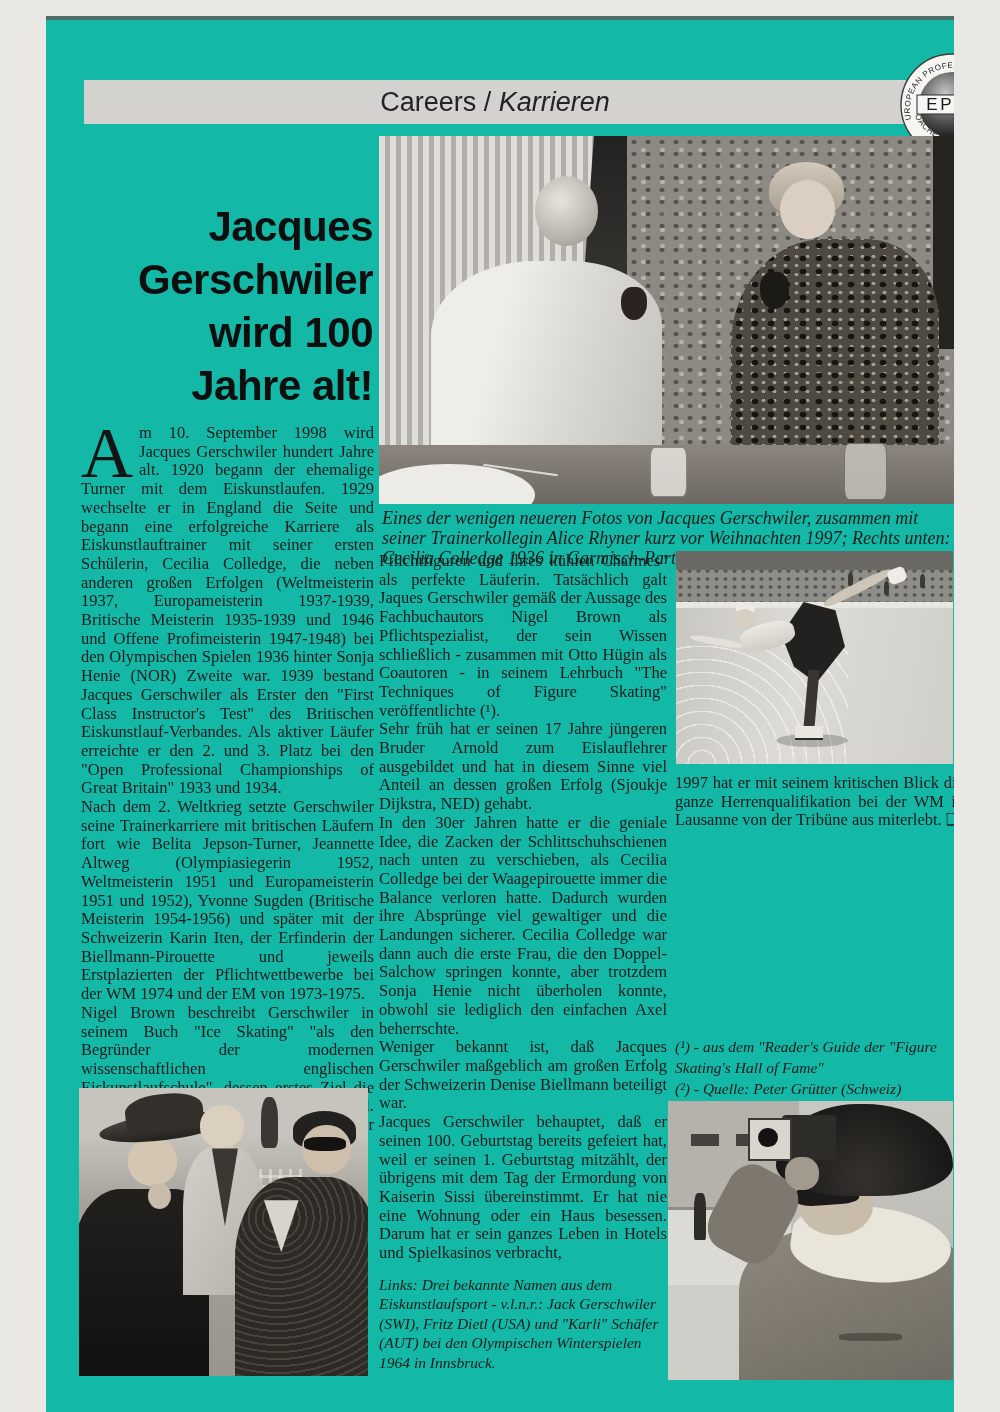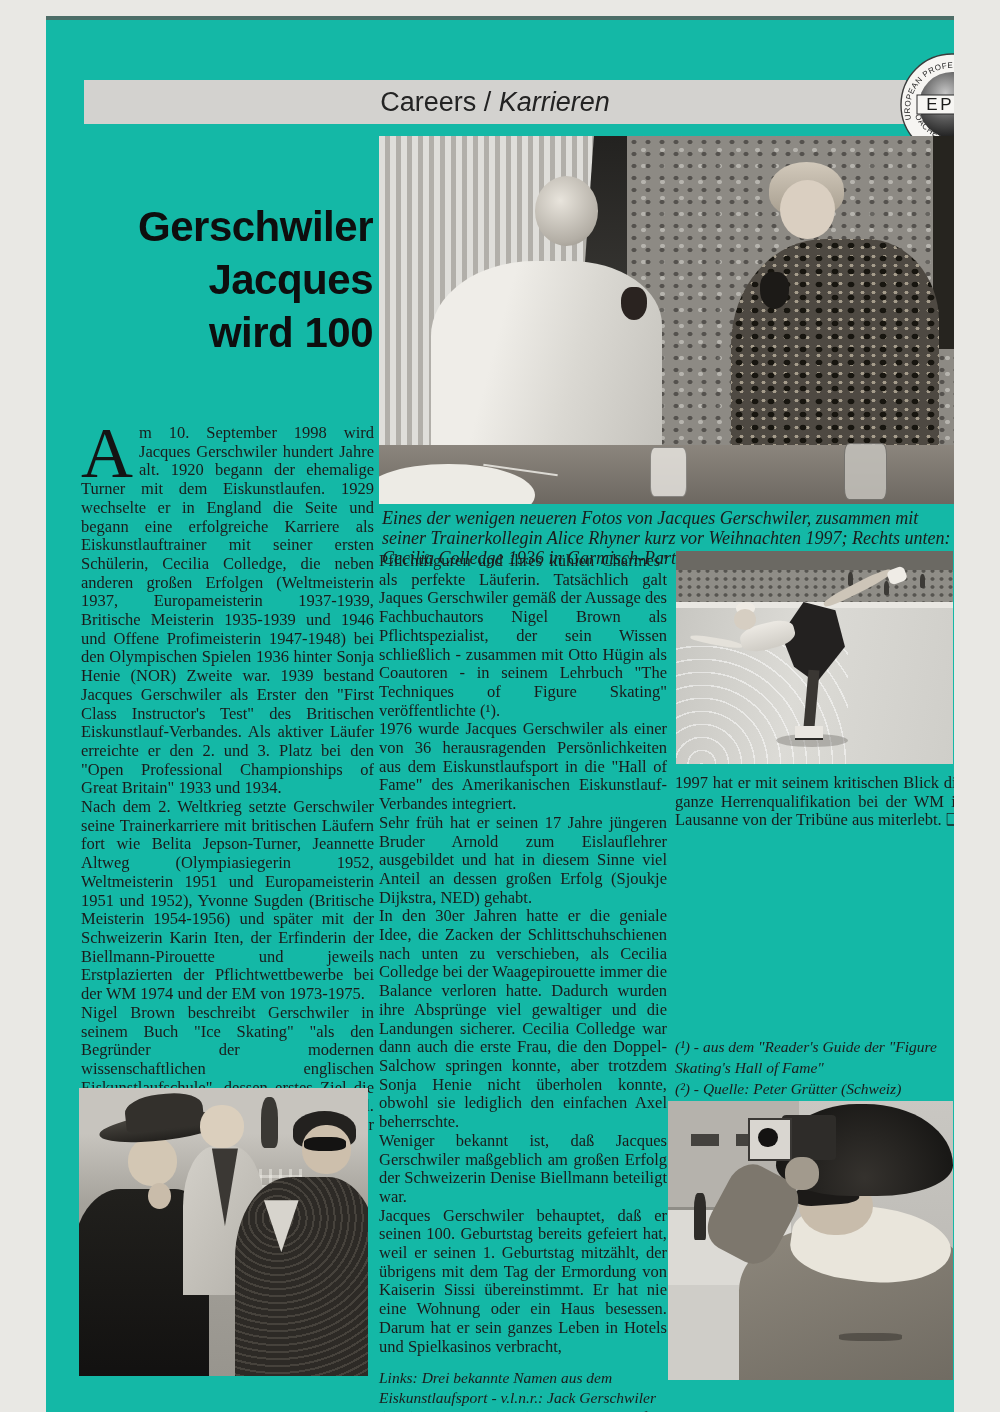--- a/index.html
+++ b/index.html
@@ -180,23 +180,24 @@
       <circle cx="53" cy="53" r="51" fill="#f6f5f2" stroke="#3c3c3c" stroke-width="1.4"></circle>
       <text class="ring-text"><textPath href="#arcT" startOffset="50%" text-anchor="middle">EUROPEAN PROFESSIONAL SKATING</textPath></text>
       <text class="ring-text"><textPath href="#arcB" startOffset="50%" text-anchor="middle">COACHES ASSOCIATION</textPath></text>
       <circle cx="53" cy="53" r="33" fill="url(#sph)"></circle>
       <rect x="18" y="43" width="70" height="19" fill="#f7f6f3" stroke="#2c2c2c" stroke-width="1"></rect>
       <text class="epsa-text" x="55" y="58" text-anchor="middle">EPSA</text>
     </svg>
   </div>
 
   <h1 class="headline">
+    <div>Jacques</div>
     <div>Gerschwiler</div>
-    <div>Jacques</div>
     <div>wird 100</div>
+    <div>Jahre alt!</div>
   </h1>
 
   <div class="ph main-photo">
     <div class="mp-curtain"></div>
     <div class="mp-drape"></div>
     <div class="mp-wall"></div>
     <div class="mp-window"></div>
     <div class="mp-man-shirt"></div>
     <div class="mp-man-head"></div>
     <div class="mp-man-glass"></div>
@@ -214,21 +215,20 @@
   <div class="caption-main">Eines der wenigen neueren Fotos von Jacques Gerschwiler, zusammen mit seiner Trainerkollegin Alice Rhyner kurz vor Weihnachten 1997; Rechts unten: Cecilia Colledge 1936 in Garmisch-Partenkirchen</div>
 
   <section class="col col1">
     <p><span class="dropcap">A</span><span>m 10. September 1998 wird Jacques Gerschwiler hundert Jahre alt. 1920 begann der ehemalige Turner mit dem Eiskunstlaufen. 1929 wechselte er in England die Seite und begann eine erfolgreiche Karriere als Eiskunstlauftrainer mit seiner ersten Schülerin, Cecilia <b>Colledge</b>, die neben anderen großen Erfolgen (Weltmeisterin 1937, Europameisterin 1937-1939, Britische Meisterin 1935-1939 und 1946 und Offene Profimeisterin 1947-1948) bei den Olympischen Spielen 1936 hinter Sonja <b>Henie</b> (NOR) Zweite war. 1939 bestand Jacques Gerschwiler als Erster den "First Class Instructor's Test" des Britischen Eiskunstlauf-Verbandes. Als aktiver Läufer erreichte er den 2. und 3. Platz bei den "Open Professional Championships of Great Britain" 1933 und 1934.</span></p>
     <p>Nach dem 2. Weltkrieg setzte Gerschwiler seine Trainerkarriere mit britischen Läufern fort wie Belita <b>Jepson-Turner</b>, Jeannette <b>Altweg</b> (Olympiasiegerin 1952, Weltmeisterin 1951 und Europameisterin 1951 und 1952), Yvonne <b>Sugden</b> (Britische Meisterin 1954-1956) und später mit der Schweizerin Karin <b>Iten</b>, der Erfinderin der Biellmann-Pirouette und jeweils Erstplazierten der Pflichtwettbewerbe bei der WM 1974 und der EM von 1973-1975.</p>
     <p>Nigel <b>Brown</b> beschreibt Gerschwiler in seinem Buch "Ice Skating" "als den Begründer der modernen wissenschaftlichen englischen Eiskunstlaufschule", dessen erstes Ziel die "absolut reine Technik" gewesen sein soll. So galt Cecilia Colledge wegen ihrer "perfekten</p>
   </section>
 
   <section class="col col2">
     <p>Pflichtfiguren und ihres kühlen Charmes" als perfekte Läuferin. Tatsächlich galt Jaques Gerschwiler gemäß der Aussage des Fachbuchautors Nigel Brown als Pflichtspezialist, der sein Wissen schließlich - zusammen mit Otto Hügin als Coautoren - in seinem Lehrbuch "The Techniques of Figure Skating" veröffentlichte (¹).</p>
-    <p>1976 wurde Jacques Gerschwiler als einer von 36 herausragenden Persönlichkeiten aus dem Eiskunstlaufsport in die "Hall of Fame" des Amerikanischen Eiskunstlauf-Verbandes integriert.</p>
     <p>Sehr früh hat er seinen 17 Jahre jüngeren Bruder <b>Arnold</b> zum Eislauflehrer ausgebildet und hat in diesem Sinne viel Anteil an dessen großen Erfolg (Sjoukje <b>Dijkstra</b>, NED) gehabt.</p>
     <p>In den 30er Jahren hatte er die geniale Idee, die Zacken der Schlittschuhschienen nach unten zu verschieben, als Cecilia Colledge bei der Waagepirouette immer die Balance verloren hatte. Dadurch wurden ihre Absprünge viel gewaltiger und die Landungen sicherer. Cecilia Colledge war dann auch die erste Frau, die den Doppel-Salchow springen konnte, aber trotzdem Sonja Henie nicht überholen konnte, obwohl sie lediglich den einfachen Axel beherrschte.</p>
     <p>Weniger bekannt ist, daß Jacques Gerschwiler maßgeblich am großen Erfolg der Schweizerin Denise Biellmann beteiligt war.</p>
     <p>Jacques Gerschwiler behauptet, daß er seinen 100. Geburtstag bereits gefeiert hat, weil er seinen 1. Geburtstag mitzählt, der übrigens mit dem Tag der Ermordung von Kaiserin Sissi übereinstimmt. Er hat nie eine Wohnung oder ein Haus besessen. Darum hat er sein ganzes Leben in Hotels und Spielkasinos verbracht,</p>
     <div class="cap-col">
       <p>Links: Drei bekannte Namen aus dem Eiskunstlaufsport - v.l.n.r.: Jack Gerschwiler (SWI), Fritz Dietl (USA) und "Karli" Schäfer (AUT) bei den Olympischen Winterspielen 1964 in Innsbruck.</p>
 
     </div>
   </section>
 

